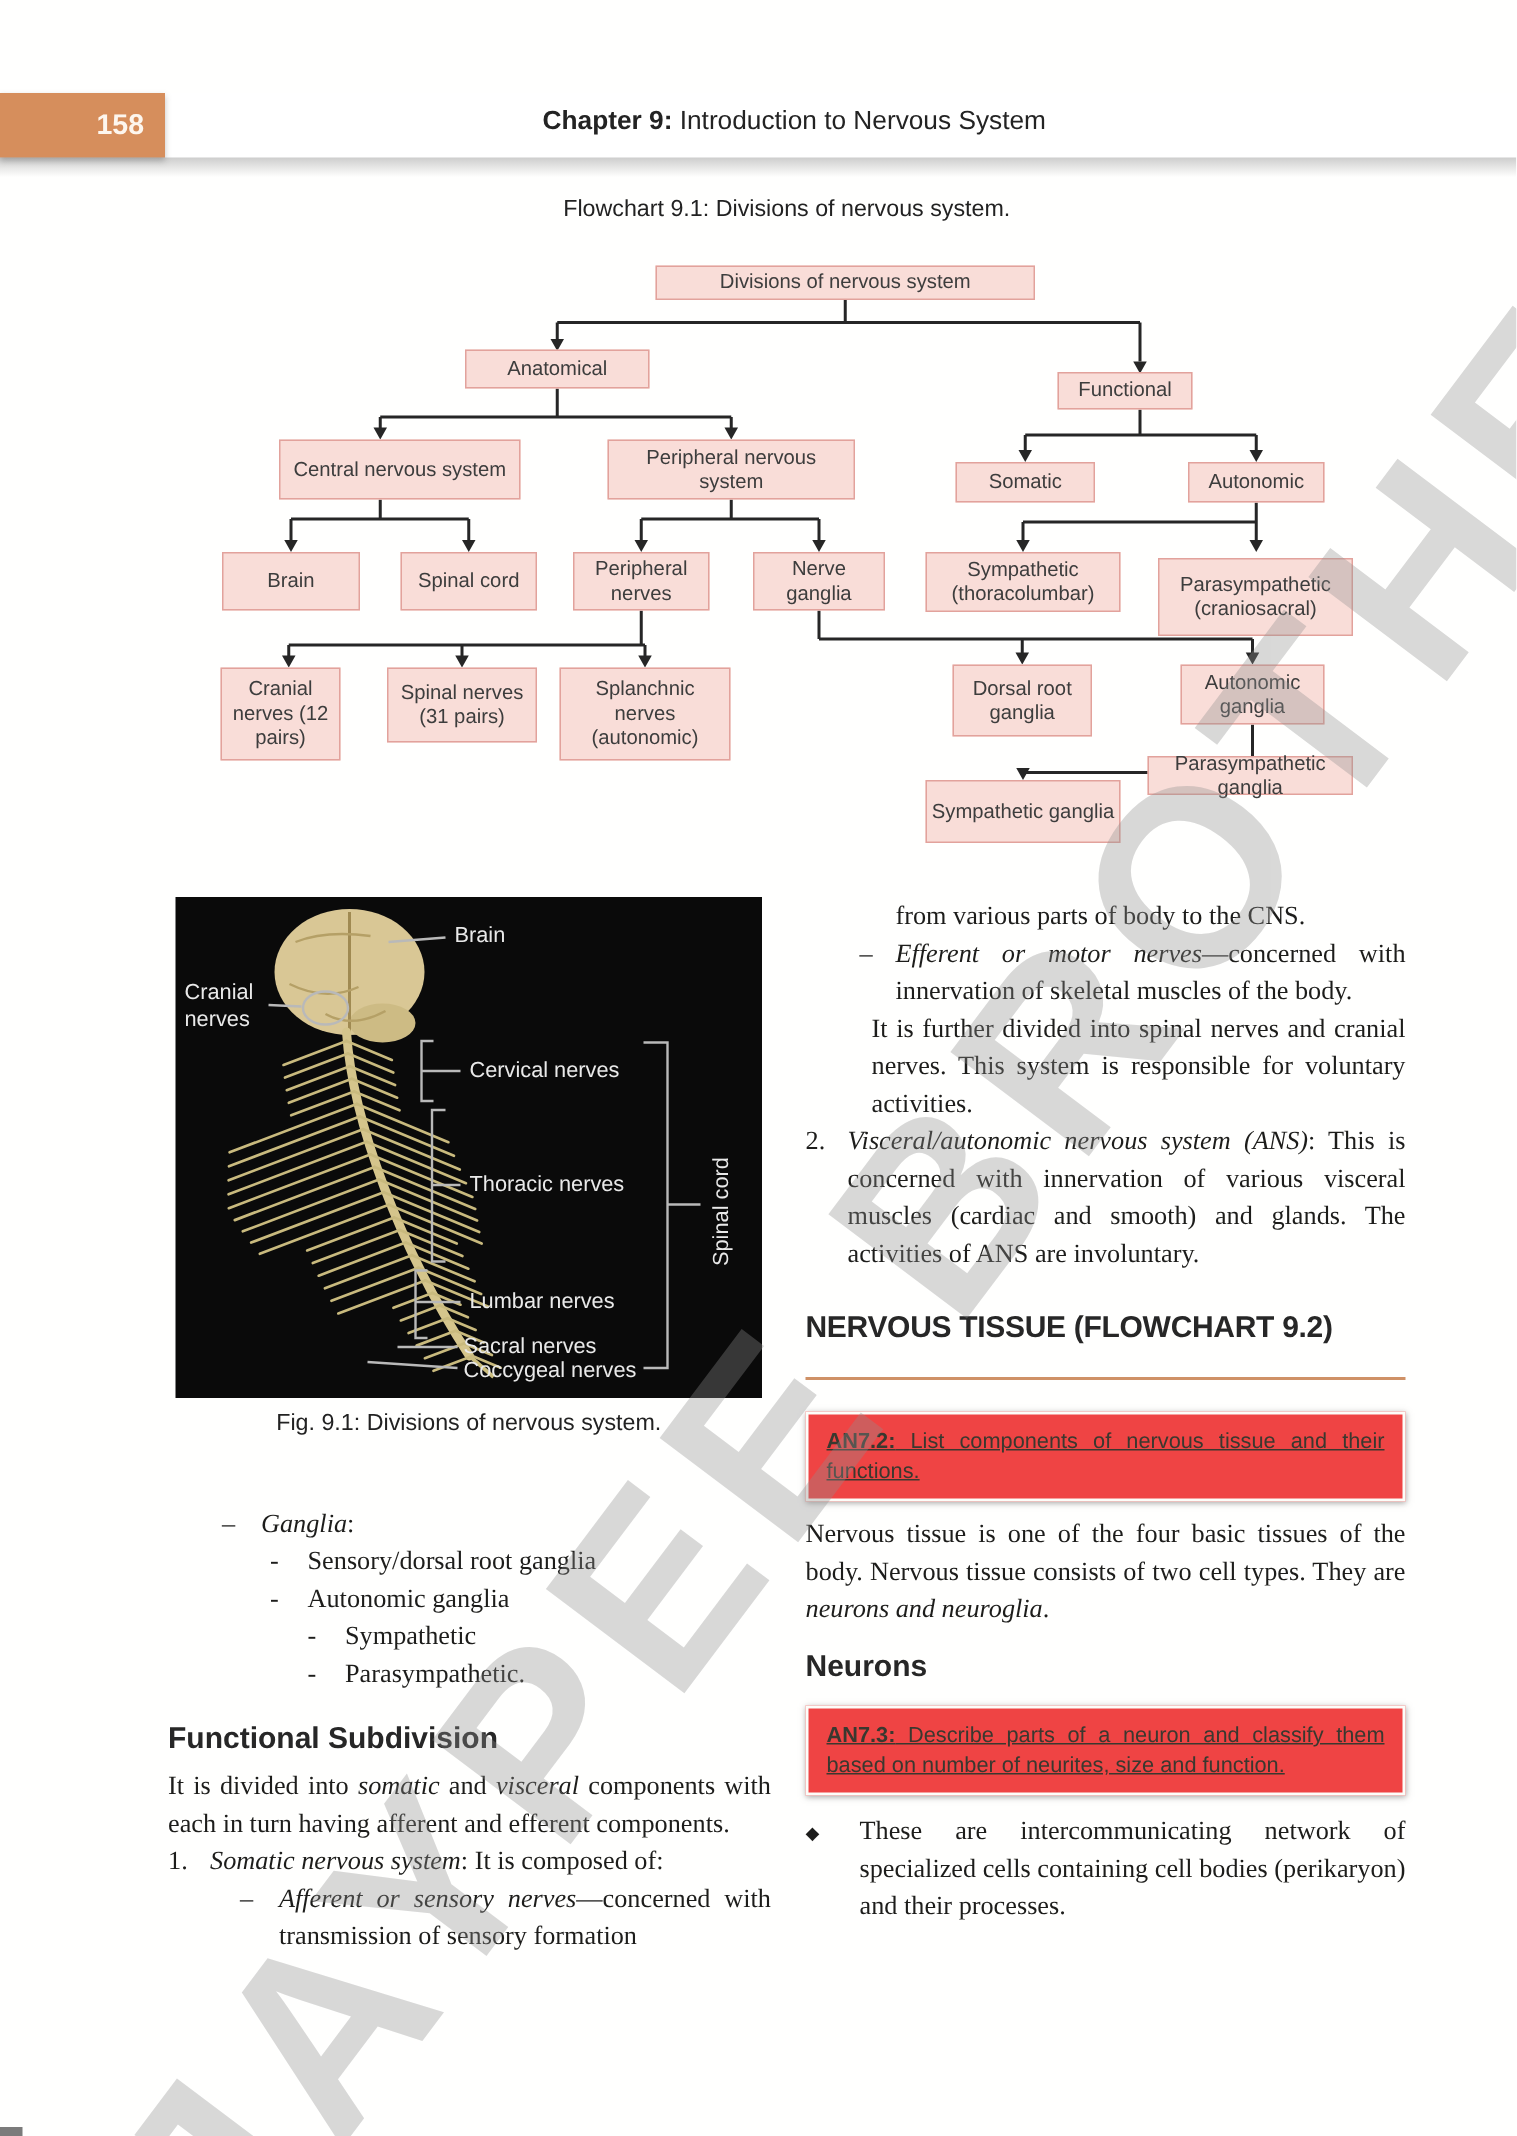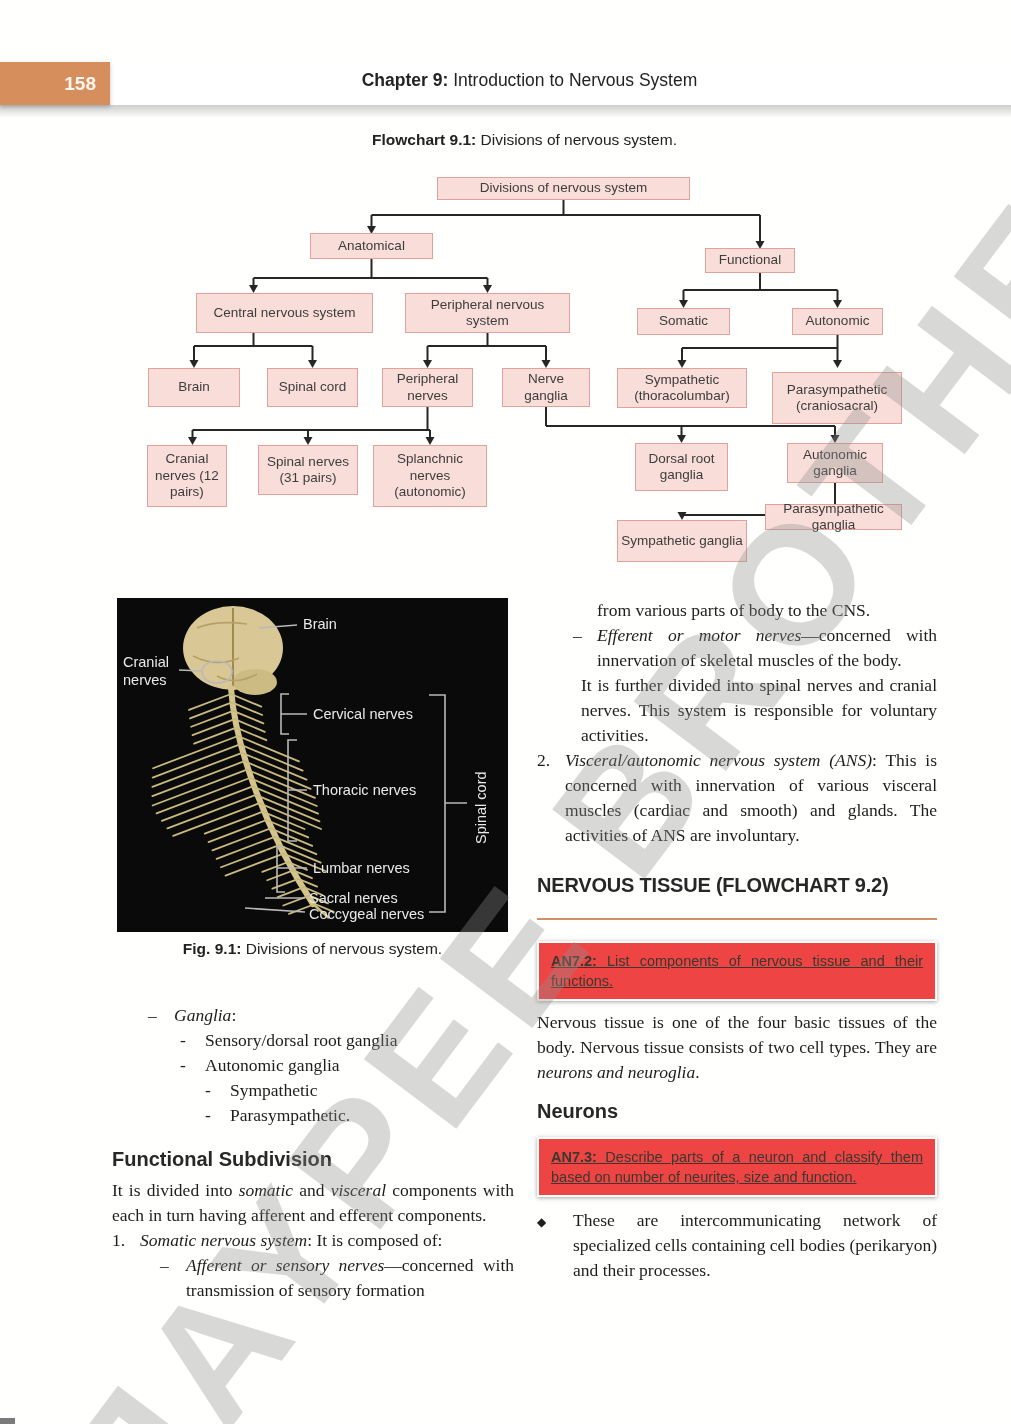--- a/index.html
+++ b/index.html
@@ -12,21 +12,21 @@
   .pagenum-box{position:absolute;left:0;top:62px;width:110px;height:43px;background:#d68e5c;
       display:flex;align-items:center;justify-content:flex-end;padding-right:14px;box-sizing:border-box;
       font-family:"Liberation Sans",sans-serif;font-weight:bold;font-size:19px;color:#fdf6ee;
       box-shadow:0 2px 4px rgba(80,80,80,.35);}
   .hdr-title{position:absolute;left:0;top:70px;width:1011px;padding-left:48px;box-sizing:border-box;
       text-align:center;font-family:"Liberation Sans",sans-serif;font-size:17.5px;color:#232323;}
   .hdr-title b{font-weight:bold;}
   
   .fc-caption{position:absolute;left:0;top:131px;width:1011px;padding-left:38px;box-sizing:border-box;
       text-align:center;font-family:"Liberation Sans",sans-serif;font-size:15.5px;color:#222;}
-  .fc-caption b,.fig-caption b{font-weight:bold;}
+  .fc-caption b,.fig-caption b{font-weight:normal;}
   .fig-caption{position:absolute;left:117px;top:940px;width:391px;text-align:center;
       font-family:"Liberation Sans",sans-serif;font-size:15.5px;color:#222;}
   
   #flowchart{position:absolute;left:130px;top:168px;width:782px;height:412px;}
   #fc-lines{position:absolute;left:0;top:0;}
   .fc-node{position:absolute;background:#f9ddd8;border:1.4px solid #e2a29c;box-sizing:border-box;
       display:flex;align-items:center;justify-content:center;text-align:center;
       font-family:"Liberation Sans",sans-serif;font-size:13.5px;line-height:1.22;color:#3d3d3d;
       padding:1px 3px;}
   
@@ -104,21 +104,21 @@
           <path d="M295.5,269 h9 l-4.5,8 z"></path>
         <path d="M547,267 h9 l-4.5,8 z"></path>
           <path d="M700.5,267 h9 l-4.5,8 z"></path>
         <path d="M547.5,344 h9 l-4.5,8 z"></path>
           <path d="M699,344 h9 l-4.5,8 z"></path>
       </g>
     </svg>
     <div class="fc-node" style="left:307px;top:9px;width:253px;height:23px">Divisions of nervous system</div>
     <div class="fc-node" style="left:180px;top:65px;width:123px;height:26px">Anatomical</div>
     <div class="fc-node" style="left:575px;top:80px;width:90px;height:25px">Functional</div>
-    <div class="fc-node" style="left:66px;top:125px;width:177px;height:40px">Central nervous system</div>
+    <div class="fc-node" style="left:56px;top:125px;width:161px;height:40px">Central nervous system</div>
     <div class="fc-node" style="left:275px;top:125px;width:165px;height:40px">Peripheral nervous system</div>
     <div class="fc-node" style="left:507px;top:140px;width:93px;height:27px">Somatic</div>
     <div class="fc-node" style="left:662px;top:140px;width:91px;height:27px">Autonomic</div>
     <div class="fc-node" style="left:18px;top:200px;width:92px;height:39px">Brain</div>
     <div class="fc-node" style="left:137px;top:200px;width:91px;height:39px">Spinal cord</div>
     <div class="fc-node" style="left:252px;top:200px;width:91px;height:39px">Peripheral nerves</div>
     <div class="fc-node" style="left:372px;top:200px;width:88px;height:39px">Nerve ganglia</div>
     <div class="fc-node" style="left:487px;top:200px;width:130px;height:40px">Sympathetic (thoracolumbar)</div>
     <div class="fc-node" style="left:642px;top:204px;width:130px;height:52px">Parasympathetic (craniosacral)</div>
     <div class="fc-node" style="left:17px;top:277px;width:80px;height:62px">Cranial nerves (12 pairs)</div>

